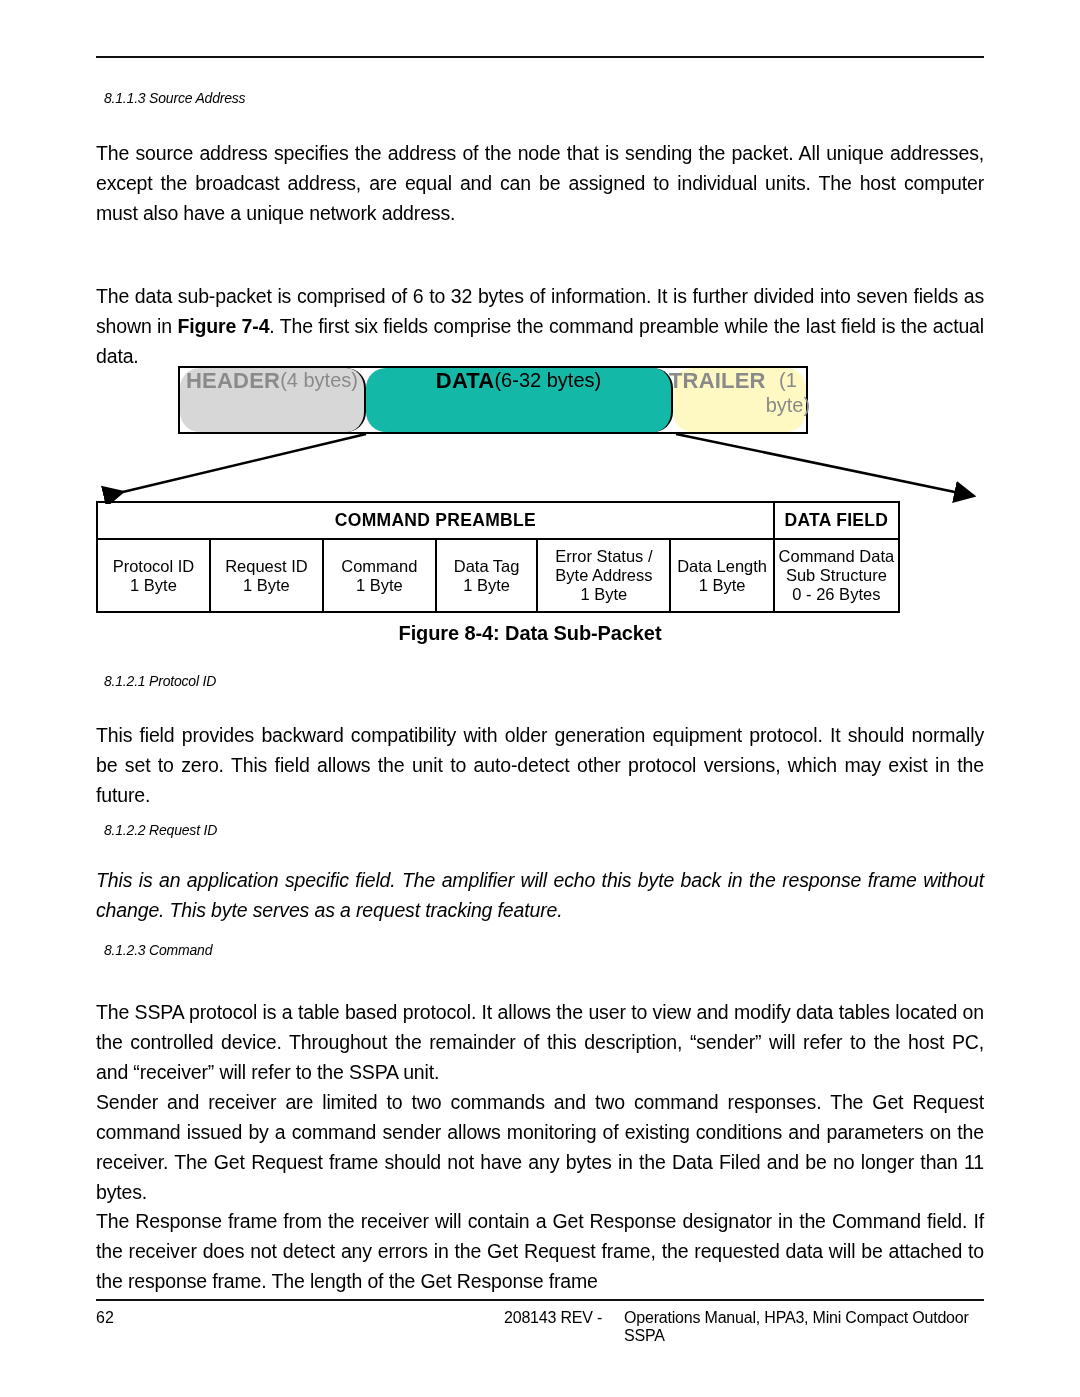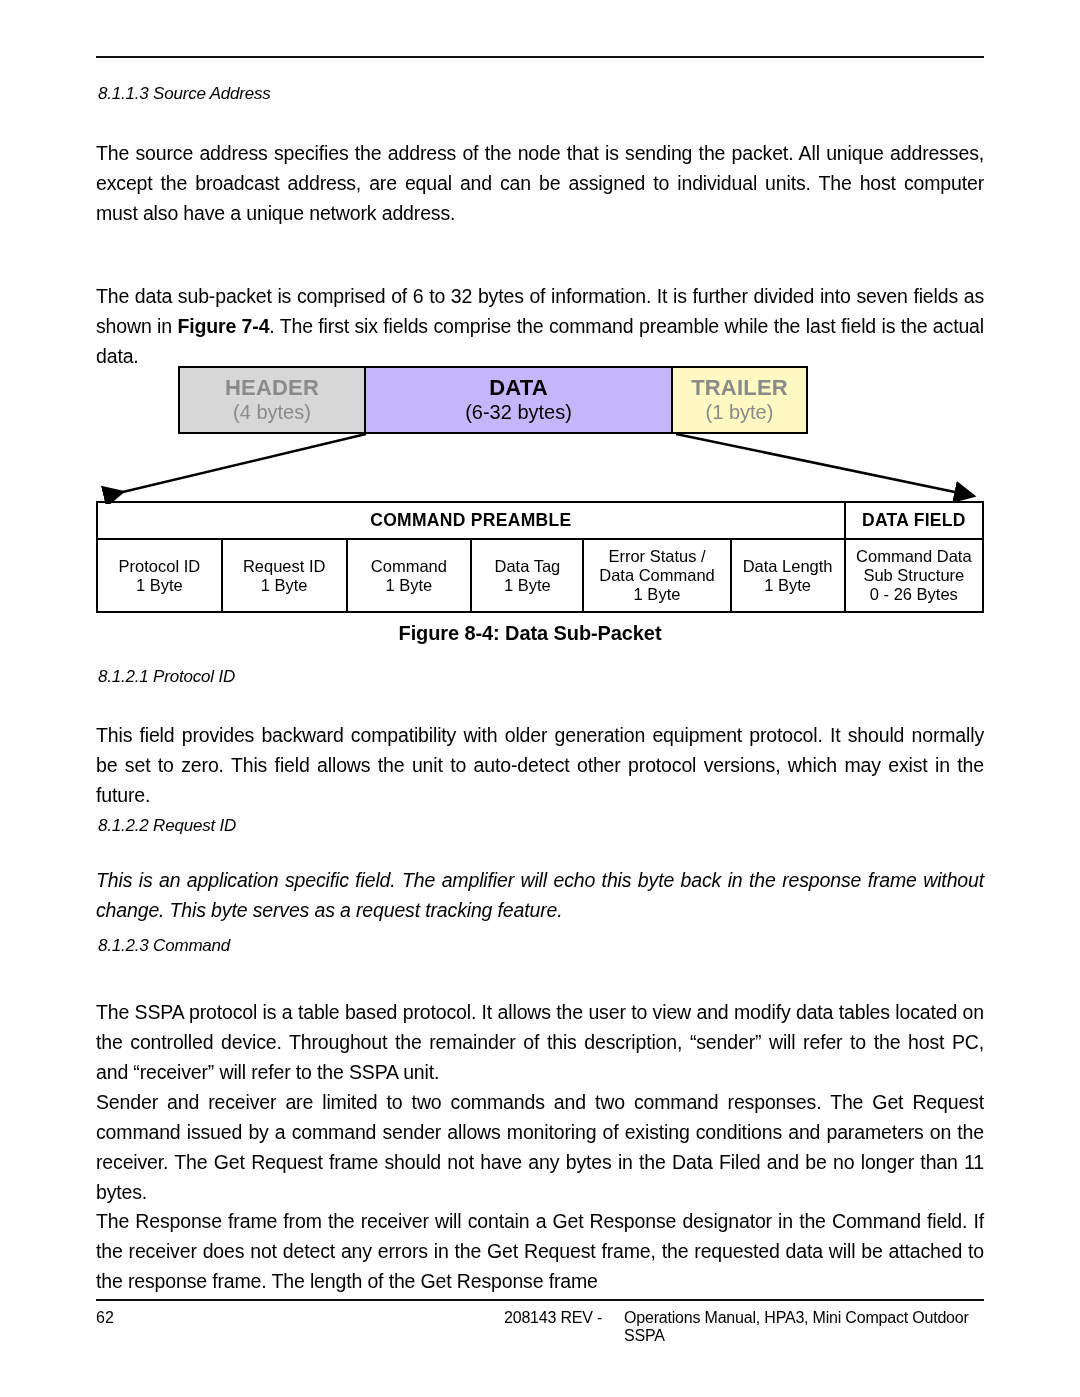--- a/index.html
+++ b/index.html
@@ -27,24 +27,24 @@
     position: absolute;
     left: 96px;
     top: 56px;
     width: 888px;
     height: 0;
     border-top: 2.5px solid #111111;
   }
 
   
   h3.sub-heading {
-    font-size: 17px;
+    font-size: 14px;
     font-weight: normal;
     font-style: italic;
-    margin: 2px;
+    margin: 8px;
     letter-spacing: -0.2px;
   }
   h3.bold-heading {
     font-size: 20px;
     font-weight: bold;
     font-style: normal;
     margin: 0;
     letter-spacing: -0.1px;
   }
 
@@ -68,34 +68,34 @@
     top: 366px;
     width: 630px;
     height: 68px;
     display: flex;
     box-sizing: border-box;
     border: 2.5px solid #000000;
   }
   .pkt-cell {
     box-sizing: border-box;
     display: flex;
-    flex-direction: column;
     justify-content: center;
     text-align: center;
     line-height: 25px;
+    border-radius: 20px;
   }
   .pkt-header {
     width: 186px;
     background: #d7d7d7;
     color: #8a8a8a;
     border-right: 2.5px solid #000000;
   }
   .pkt-data {
     flex: 1 1 auto;
-    background: #c4b5fd;
+    background: #14b8a6;
     color: #000000;
     border-right: 2.5px solid #000000;
   }
   .pkt-trailer {
     width: 133px;
     background: #fef9c3;
     color: #8a8a8a;
   }
   .pkt-title {
     font-size: 22px;
@@ -114,21 +114,21 @@
     top: 432px;
     width: 888px;
     height: 72px;
   }
 
   
   .detail-table {
     position: absolute;
     left: 96px;
     top: 501px;
-    width: 888px;
+    width: 804px;
     border-collapse: collapse;
     table-layout: fixed;
   }
   .detail-table td {
     border: 2px solid #000000;
     text-align: center;
     vertical-align: middle;
     padding: 0;
   }
   .dt-head {
@@ -270,21 +270,21 @@
         <td class="dt-body">
           <span class="line">Command</span>
           <span class="line">1 Byte</span>
         </td>
         <td class="dt-body">
           <span class="line">Data Tag</span>
           <span class="line">1 Byte</span>
         </td>
         <td class="dt-body">
           <span class="line">Error Status /</span>
-          <span class="line">Data Command</span>
+          <span class="line">Byte Address</span>
           <span class="line">1 Byte</span>
         </td>
         <td class="dt-body">
           <span class="line">Data Length</span>
           <span class="line">1 Byte</span>
         </td>
         <td class="dt-body">
           <span class="line">Command Data</span>
           <span class="line">Sub Structure</span>
           <span class="line">0 - 26 Bytes</span>

